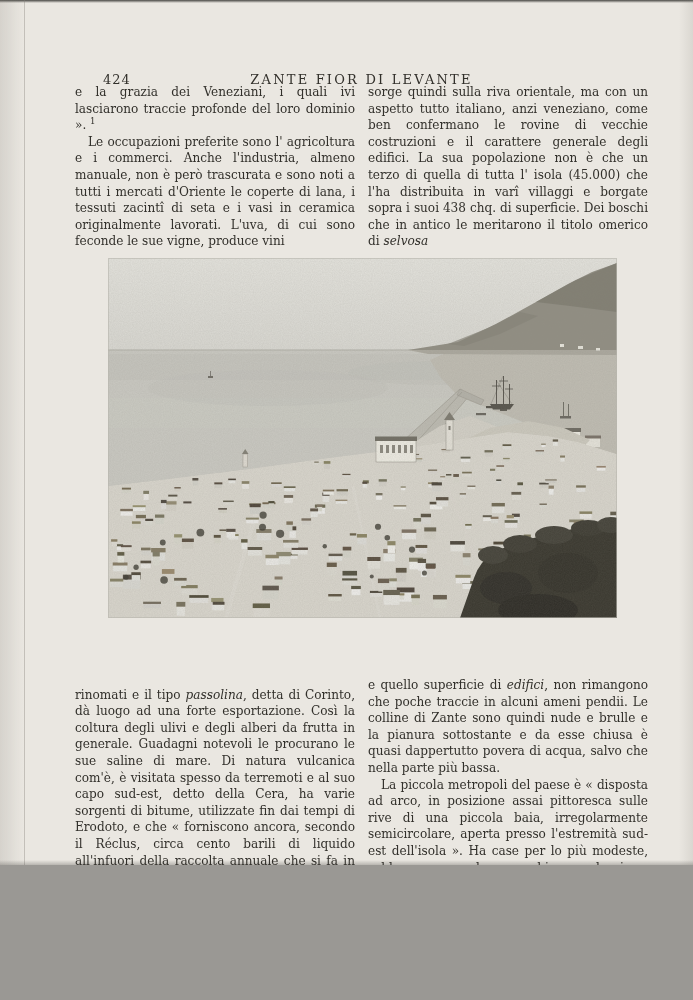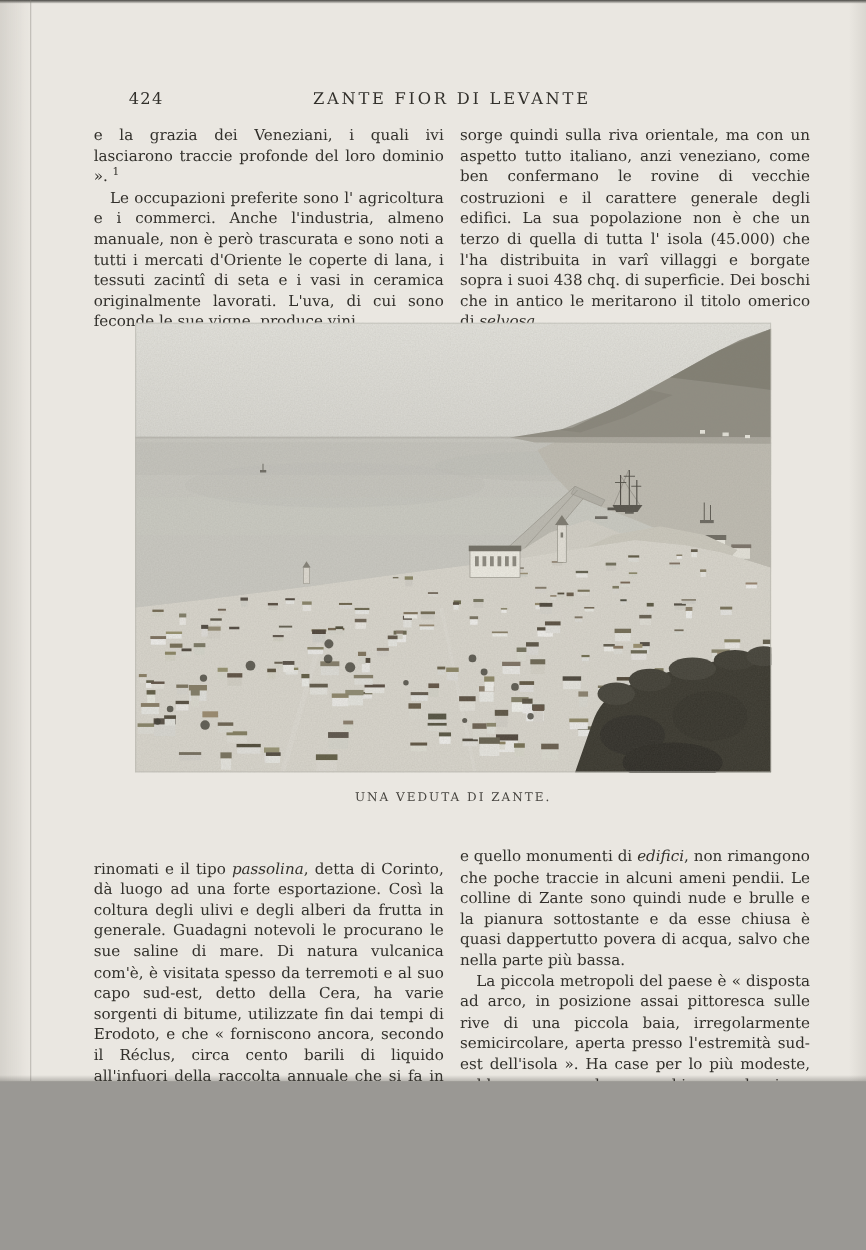--- a/index.html
+++ b/index.html
@@ -22,21 +22,21 @@
     background:linear-gradient(to right,rgba(120,116,108,.18),rgba(120,116,108,0));
     border-right:1px solid rgba(140,136,128,.25);}
   .edge-right{position:absolute;top:0;right:0;width:14px;height:100%;
     background:linear-gradient(to left,rgba(120,116,108,.14),rgba(120,116,108,0));}
 
   .running-head{position:absolute;top:72px;left:75px;width:573px;height:20px;font-size:13px;}
   .page-number{position:absolute;left:28px;top:0;letter-spacing:1px;}
   .head-title{position:absolute;left:0;right:0;top:0;text-align:center;letter-spacing:2.2px;}
 
   .cols{position:absolute;left:75px;width:573px;display:flex;gap:13px;}
-  .cols-top{top:100px;justify-content:flex-end;}
+  .cols-top{top:84px;justify-content:flex-end;}
   .cols-bottom{top:677px;align-items:flex-end;}
   .col{width:280px;font-size:12.1px;line-height:16.6px;text-align:justify;}
   .col p{margin:0;padding:0;}
   .col p.indent{text-indent:13px;}
   sup{font-size:8.5px;line-height:0;vertical-align:super;}
 
   figure{position:absolute;top:258px;left:108px;margin:0;width:509px;}
   figure svg{display:block;}
   figcaption{margin-top:15px;text-align:center;font-size:9.6px;letter-spacing:1.6px;color:#46443f;}
 
@@ -555,27 +555,26 @@
       <ellipse cx="446" cy="277" rx="19" ry="9" fill="#45433a"></ellipse>
       <ellipse cx="480" cy="270" rx="17" ry="8" fill="#3f3d34"></ellipse>
       <ellipse cx="503" cy="267" rx="14" ry="8" fill="#45433a"></ellipse>
       <ellipse cx="398" cy="330" rx="26" ry="16" fill="#32302a"></ellipse>
       <ellipse cx="460" cy="315" rx="30" ry="20" fill="#36342c"></ellipse>
       <ellipse cx="430" cy="352" rx="40" ry="16" fill="#2f2d27"></ellipse>
 
       <rect x="0" y="0" width="509" height="360" filter="url(#grain)" opacity="0.5"></rect>
       <rect x="0.5" y="0.5" width="508" height="359" fill="none" stroke="#b8b6ae" stroke-width="1" opacity="0.6"></rect>
     </svg>
-    <figcaption>UNA VEDUTA DI ZANTE.</figcaption>
   </figure>
 
   <div class="cols cols-bottom">
     <div class="col">
       <p><span>rinomati e il tipo </span><em>passolina</em><span>, detta di Corinto, dà luogo ad una forte esportazione. Così la coltura degli ulivi e degli alberi da frutta in generale. Guadagni notevoli le procurano le sue saline di mare. Di natura vulcanica com'è, è visitata spesso da terremoti e al suo capo sud-est, detto della Cera, ha varie sorgenti di bitume, utilizzate fin dai tempi di Erodoto, e che « forniscono ancora, secondo il Réclus, circa cento barili di liquido all'infuori della raccolta annuale che si fa in aprile ».</span></p>
       <hr class="fn-rule">
       <p class="footnote first"><sup>1</sup> <span class="sc">Arturo Issel</span><span>, </span><em>In vacanza. Gite e studi.</em><span> Roma, Soc. Ed. D. Alighieri, pag. 1-2.</span></p>
     </div>
     <div class="col">
-      <p><span>e quello monumenti di </span><em>edifici</em><span>, non rimangono che poche traccie in alcuni ameni pendii. Le colline di Zante sono quindi nude e brulle e la pianura sottostante e da esse chiusa è quasi dappertutto povera di acqua, salvo che nella parte più bassa.</span></p>
+      <p><span>e quello superficie di </span><em>edifici</em><span>, non rimangono che poche traccie in alcuni ameni pendii. Le colline di Zante sono quindi nude e brulle e la pianura sottostante e da esse chiusa è quasi dappertutto povera di acqua, salvo che nella parte più bassa.</span></p>
       <p class="indent">La piccola metropoli del paese è « disposta ad arco, in posizione assai pittoresca sulle rive di una piccola baia, irregolarmente semicircolare, aperta presso l'estremità sud-est dell'isola ». Ha case per lo più modeste, sebbene non le manchino palazzi e monumenti. E degni di nota, tra questi, le chiese di S. Nicolò al Molo e di S. Dionigi, il Teatro Fo-</p>
     </div>
   </div>
 </div>
 
 </body></html>

